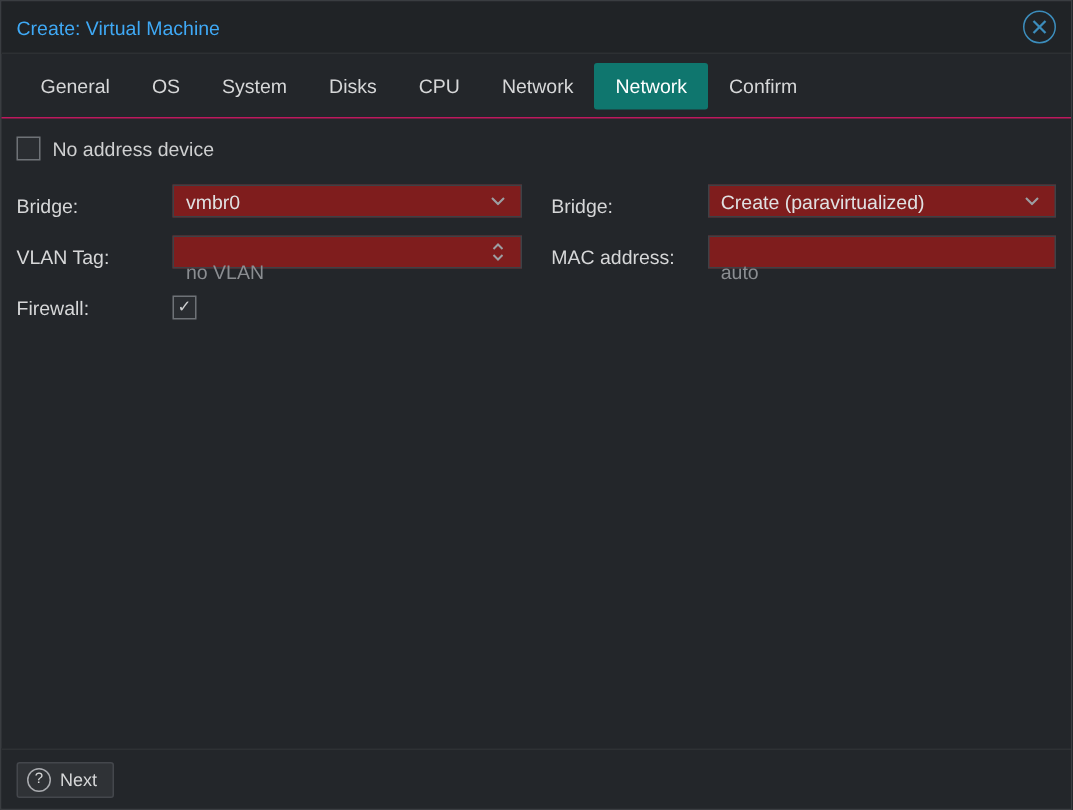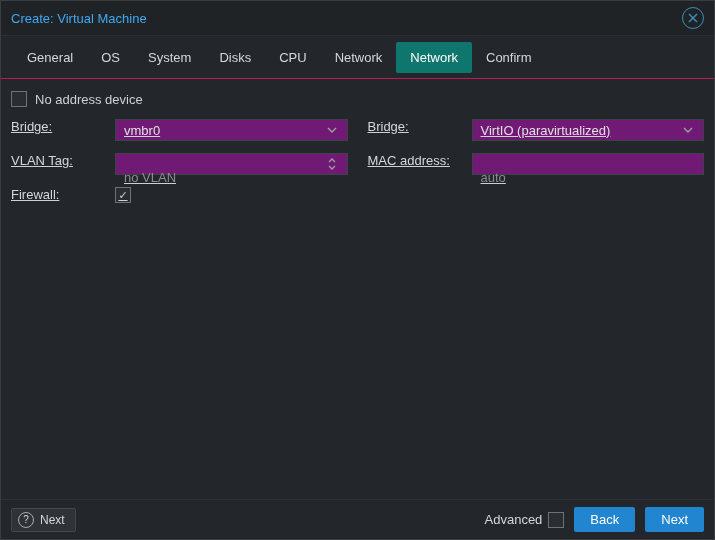--- a/index.html
+++ b/index.html
@@ -100,34 +100,33 @@
     gap: 20px;
   }
   .col {
     flex: 1;
     display: flex;
     flex-direction: column;
     gap: 8px;
   }
   .form-row {
     display: flex;
-    align-items: flex-start;
+    align-items: flex-end;
     height: 26px;
-    text-decoration: underline;
   }
   .label {
     width: 104px;
     color: #d6d7d8;
     font-size: 13px;
     flex-shrink: 0;
   }
   .field {
     flex: 1;
     height: 22px;
-    background: #701a75;
+    background: #7f1d1d;
     border: 1px solid #3e4146;
     display: flex;
     align-items: center;
     padding: 0 8px;
     font-size: 13px;
     color: #e0e1e2;
     position: relative;
     box-sizing: border-box;
   }
   .field .value { flex: 1; }
@@ -263,21 +262,21 @@
           <span class="checkbox checked"></span>
         </div>
 
       </div>
 
       <div class="col">
 
         <div class="form-row">
           <div class="label">Bridge:</div>
           <div class="field">
-            <span class="value">VirtIO (paravirtualized)</span>
+            <span class="value">Create (paravirtualized)</span>
             <span class="chev">
               <svg width="10" height="6" viewBox="0 0 10 6">
                   <path d="M1 1 L5 5 L9 1" fill="none" stroke="#9c9fa3" stroke-width="1.4"></path>
                 </svg>
             </span>
           </div>
         </div>
 
         <div class="form-row">
           <div class="label">MAC address:</div>
@@ -289,23 +288,15 @@
       </div>
     </div>
 
   </div>
 
   <div class="footer">
     <button class="help-btn">
       <span class="q">?</span>
       <span>Next</span>
     </button>
-    <div class="footer-right">
-      <div class="adv">
-        <span>Advanced</span>
-        <span class="checkbox"></span>
-      </div>
-      <button class="btn">Back</button>
-      <button class="btn">Next</button>
-    </div>
   </div>
 
 </div>
 
 </body></html>

